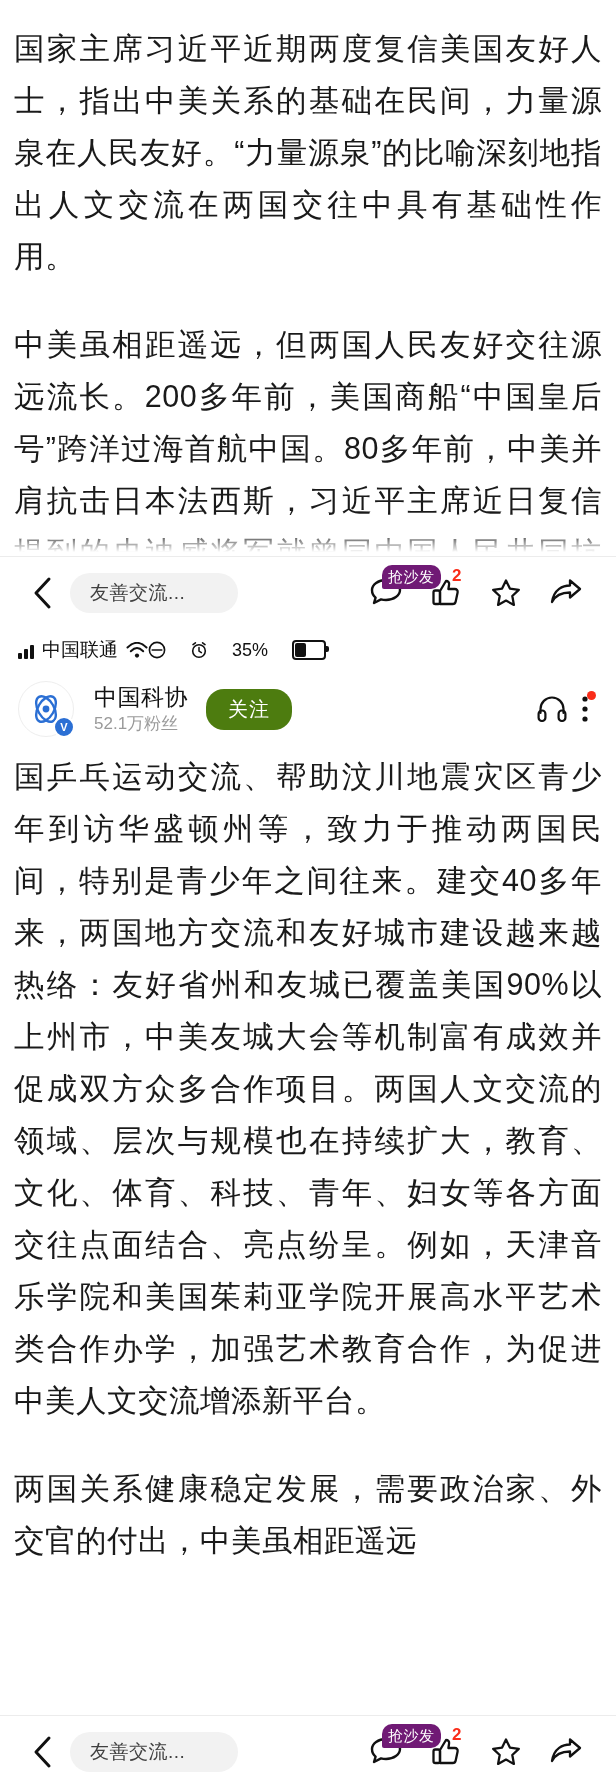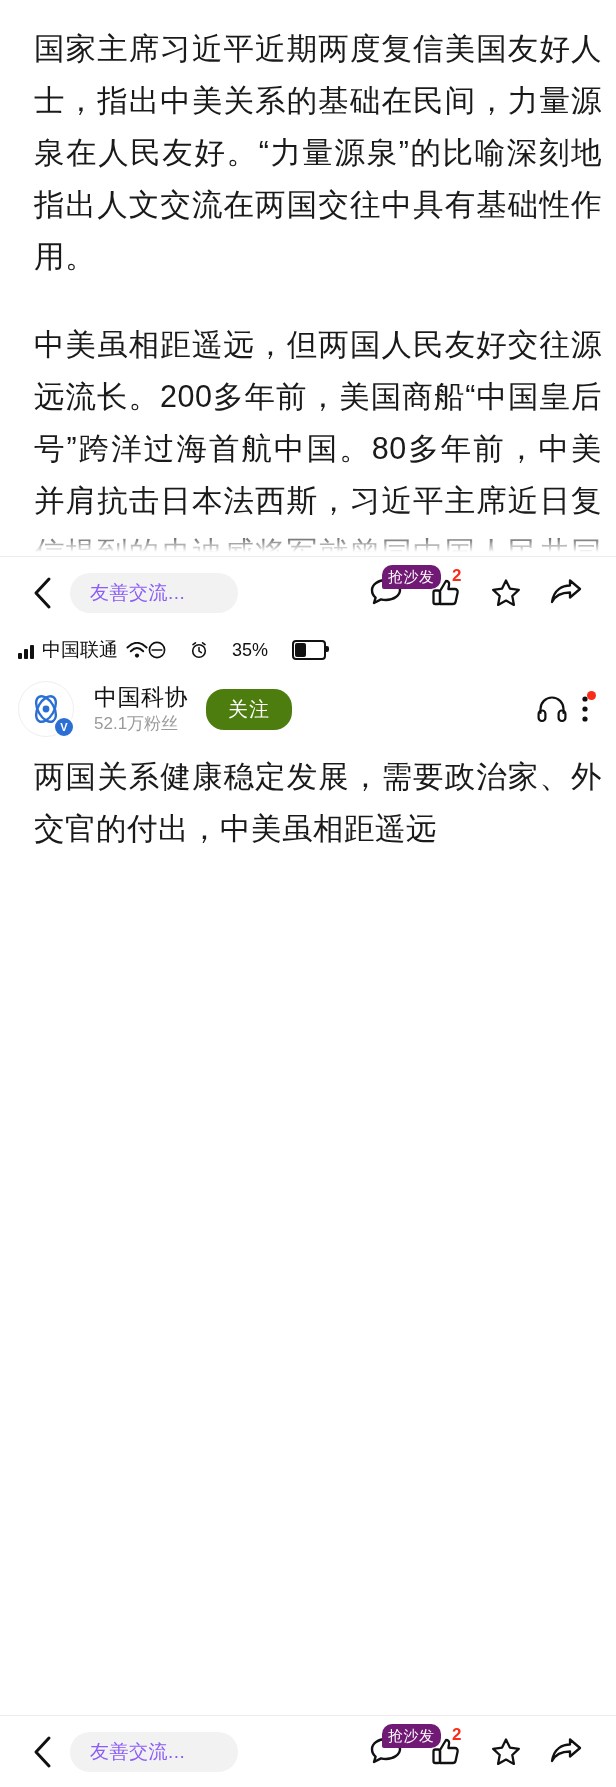--- a/index.html
+++ b/index.html
@@ -19,21 +19,20 @@
     width: 616px;
     height: 1787px;
     position: relative;
     background: #ffffff;
   }
 
   
   .article {
     padding: 0 14px;
     box-sizing: border-box;
-    margin-left: 20px;
   }
   .para {
     font-size: 30.5px;
     line-height: 52px;
     letter-spacing: 0.5px;
     color: #1a1a1a;
     margin: 0 0 36px 0;
     text-align: justify;
     font-family: "Liberation Sans", sans-serif;
   }
@@ -81,21 +80,21 @@
     flex: 0 0 auto;
     margin-left: 6px;
     background: #f2f2f2;
     border-radius: 20px;
     height: 40px;
     min-width: 168px;
     display: flex;
     align-items: center;
     padding: 0 20px;
     box-sizing: border-box;
-    color: #8b5cf6;
+    color: #404040;
     font-size: 19px;
     letter-spacing: 0.5px;
   }
 
   .tb-spacer { flex: 1 1 auto; }
 
   .tb-icon {
     position: relative;
     width: 60px;
     height: 52px;
@@ -353,20 +352,21 @@
         <circle cx="4" cy="5" r="2.6" fill="#111"></circle>
         <circle cx="4" cy="15" r="2.6" fill="#111"></circle>
         <circle cx="4" cy="25" r="2.6" fill="#111"></circle>
       </svg>
       <span class="red-dot"></span>
     </div>
   </div>
 
   <div class="bottom-article">
     <div class="article inner">
+      <p class="para">国乒乓运动交流、帮助汶川地震灾区青少年到访华盛顿州等，致力于推动两国民间，特别是青少年之间往来。建交40多年来，两国地方交流和友好城市建设越来越热络：友好省州和友城已覆盖美国90%以上州市，中美友城大会等机制富有成效并促成双方众多合作项目。两国人文交流的领域、层次与规模也在持续扩大，教育、文化、体育、科技、青年、妇女等各方面交往点面结合、亮点纷呈。例如，天津音乐学院和美国茱莉亚学院开展高水平艺术类合作办学，加强艺术教育合作，为促进中美人文交流增添新平台。</p>
       <p class="para">两国关系健康稳定发展，需要政治家、外交官的付出，中美虽相距遥远</p>
     </div>
     <div class="fade-cut"></div>
   </div>
 
   <div class="toolbar toolbar-bottom">
     <div class="tb-back">
       <svg width="22" height="34" viewBox="0 0 22 34" fill="none">
         <path d="M18 3 L5 17 L18 31" stroke="#111" stroke-width="3" stroke-linecap="round" stroke-linejoin="round"></path>
       </svg>

